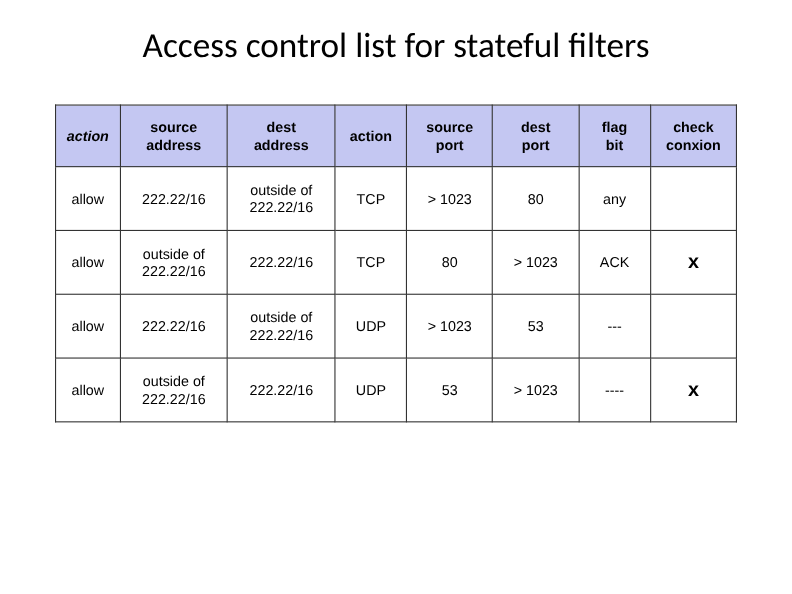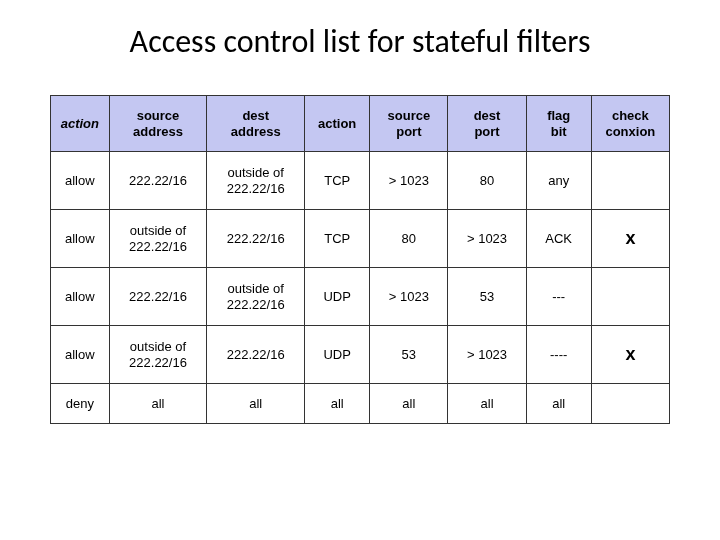--- a/index.html
+++ b/index.html
@@ -141,25 +141,15 @@
       <tr>
         <td>allow</td>
         <td>outside of 222.22/16</td>
         <td>222.22/16</td>
         <td>UDP</td>
         <td>53</td>
         <td>&gt; 1023</td>
         <td>----</td>
         <td><span class="check">x</span></td>
       </tr>
-      <tr class="short">
-        <td>deny</td>
-        <td>all</td>
-        <td>all</td>
-        <td>all</td>
-        <td>all</td>
-        <td>all</td>
-        <td>all</td>
-        <td><span class="check"></span></td>
-      </tr>
     </tbody>
   </table>
 </div>
 
 </body></html>

